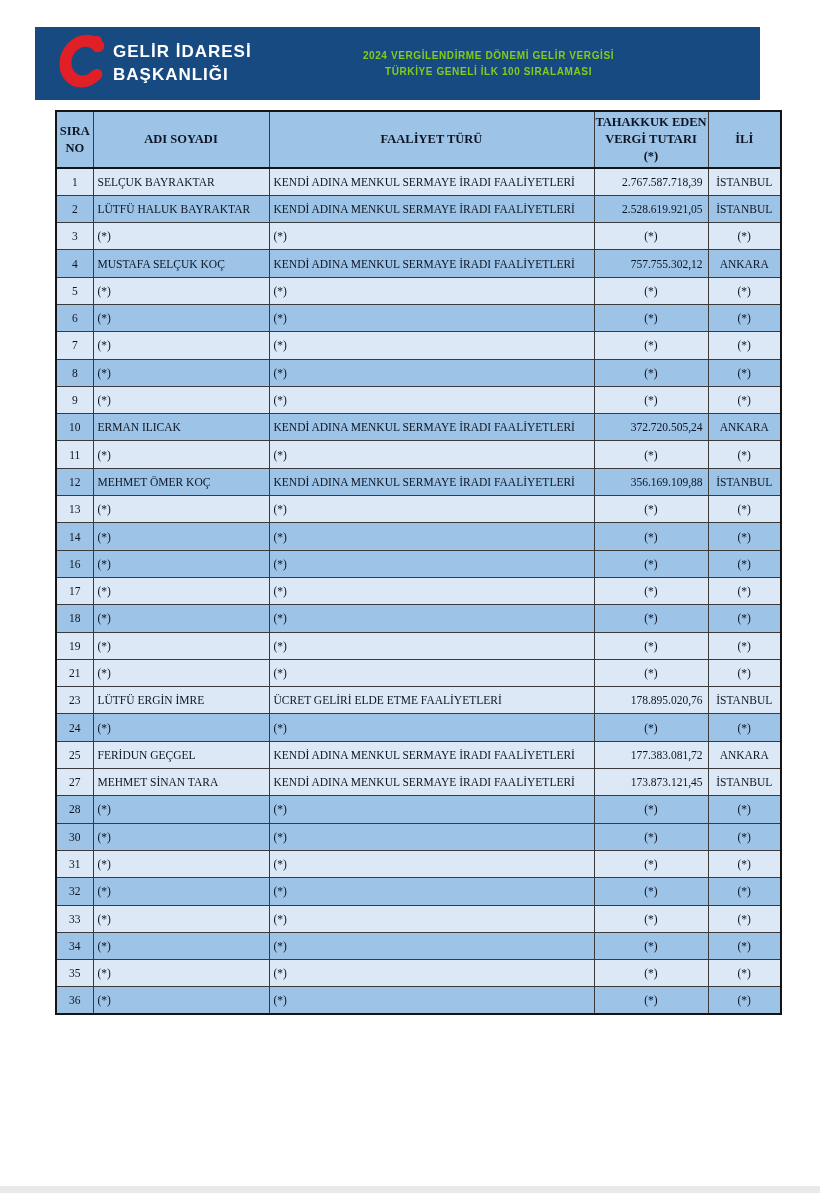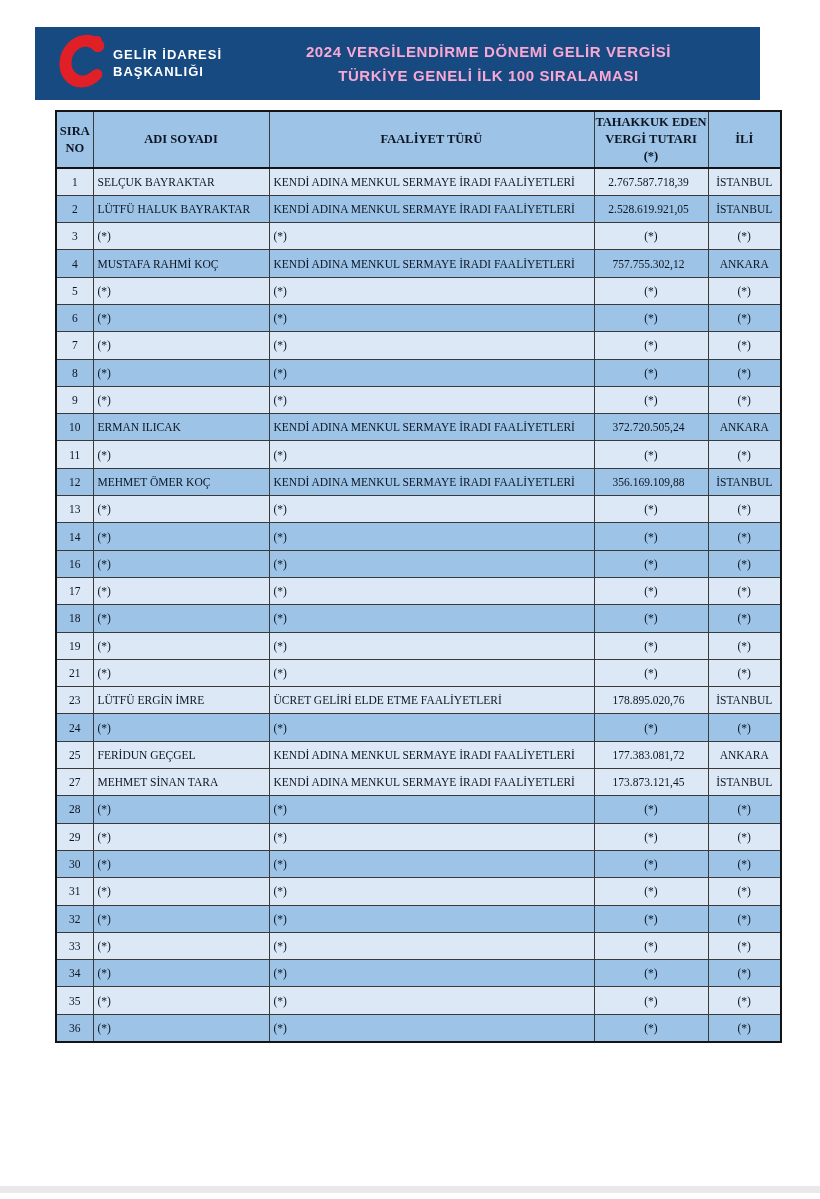--- a/index.html
+++ b/index.html
@@ -24,27 +24,27 @@
     background:var(--band-navy);
     display:flex;align-items:center;
   }
   .logo-block{
     display:flex;align-items:center;gap:6px;
     width:212px;flex:0 0 212px;padding-left:22px;
   }
   .logo-icon{flex:0 0 auto;}
   .logo-text{
     color:#fff;font-family:"Liberation Sans", sans-serif;
-    font-weight:bold;font-size:13px;line-height:1.3;letter-spacing:1px;
+    font-weight:bold;font-size:17px;line-height:1.3;letter-spacing:1px;
     white-space:nowrap;
   }
   .band-title{
-    flex:1;text-align:center;color:#f9a8d4;
+    flex:1;text-align:center;color:#84cc16;
     font-family:"Liberation Sans", sans-serif;
-    font-weight:bold;font-size:15px;line-height:1.55;letter-spacing:.6px;
+    font-weight:bold;font-size:10px;line-height:1.55;letter-spacing:.6px;
     padding-right:30px;
   }
 
   
   .tbl-wrap{position:absolute;left:35px;top:110px;width:725px;padding-left:20px;}
   table{
     width:725px;table-layout:fixed;border-collapse:collapse;
     border:2px solid var(--outer-border);
   }
   th,td{
@@ -58,21 +58,21 @@
     text-align:center;vertical-align:middle;
     white-space:pre-line;line-height:1.35;
     border-bottom:2px solid var(--outer-border);
   }
   tbody tr{height:27.3px;}
   tbody tr.light{background:var(--row-light);}
   tbody tr.dark{background:var(--row-dark);}
   td{font-size:11.5px;vertical-align:middle;}
   td.rank{text-align:center;}
   td.left{text-align:left;padding-left:4px;}
-  td.num{text-align:center;padding-right:5px;}
+  td.num{text-align:right;padding-right:5px;}
   td.center{text-align:center;}
 
   
   .bottom-bar{
     position:absolute;left:0;top:1186px;width:820px;height:7px;
     background:var(--bottom-bar);
   }
 </style>
 </head>
 <body>
@@ -138,21 +138,21 @@
           </tr>
           <tr class="light">
             <td class="rank">3</td>
             <td class="left">(*)</td>
             <td class="left">(*)</td>
             <td class="center">(*)</td>
             <td class="center">(*)</td>
           </tr>
           <tr class="dark">
             <td class="rank">4</td>
-            <td class="left">MUSTAFA RAHMİ KOÇ</td>
+            <td class="left">MUSTAFA SELÇUK KOÇ</td>
             <td class="left">KENDİ ADINA MENKUL SERMAYE İRADI FAALİYETLERİ</td>
             <td class="num">757.755.302,12</td>
             <td class="center">ANKARA</td>
           </tr>
           <tr class="light">
             <td class="rank">5</td>
             <td class="left">(*)</td>
             <td class="left">(*)</td>
             <td class="center">(*)</td>
             <td class="center">(*)</td>
@@ -283,27 +283,20 @@
             <td class="num">173.873.121,45</td>
             <td class="center">İSTANBUL</td>
           </tr>
           <tr class="dark">
             <td class="rank">28</td>
             <td class="left">(*)</td>
             <td class="left">(*)</td>
             <td class="center">(*)</td>
             <td class="center">(*)</td>
           </tr>
-          <tr class="light">
-            <td class="rank">29</td>
-            <td class="left">(*)</td>
-            <td class="left">(*)</td>
-            <td class="center">(*)</td>
-            <td class="center">(*)</td>
-          </tr>
           <tr class="dark">
             <td class="rank">30</td>
             <td class="left">(*)</td>
             <td class="left">(*)</td>
             <td class="center">(*)</td>
             <td class="center">(*)</td>
           </tr>
           <tr class="light">
             <td class="rank">31</td>
             <td class="left">(*)</td>

